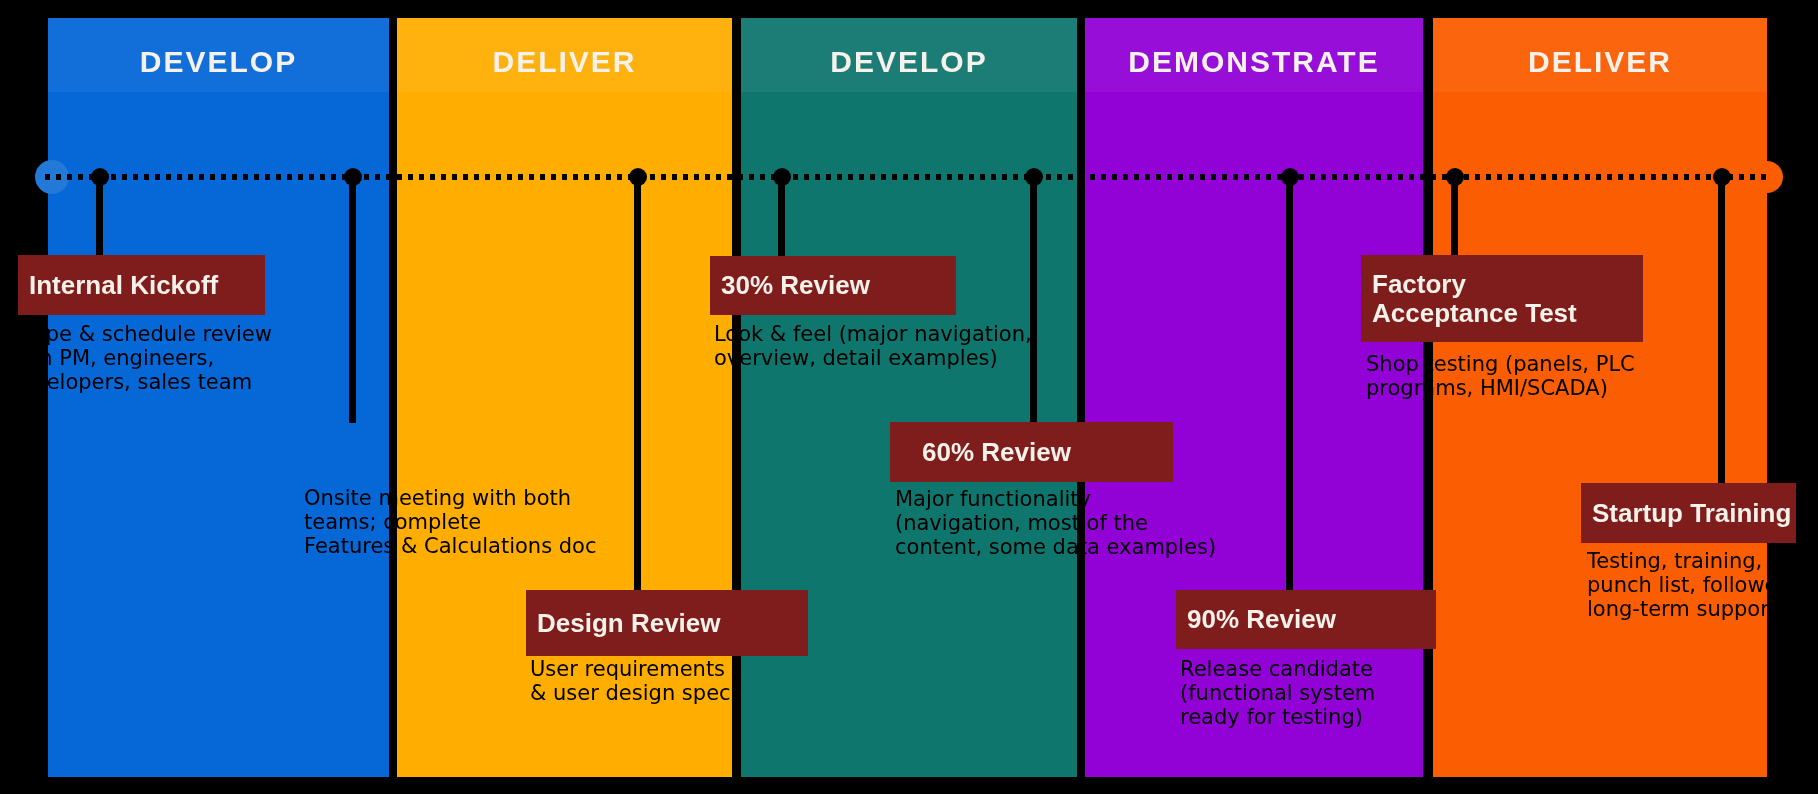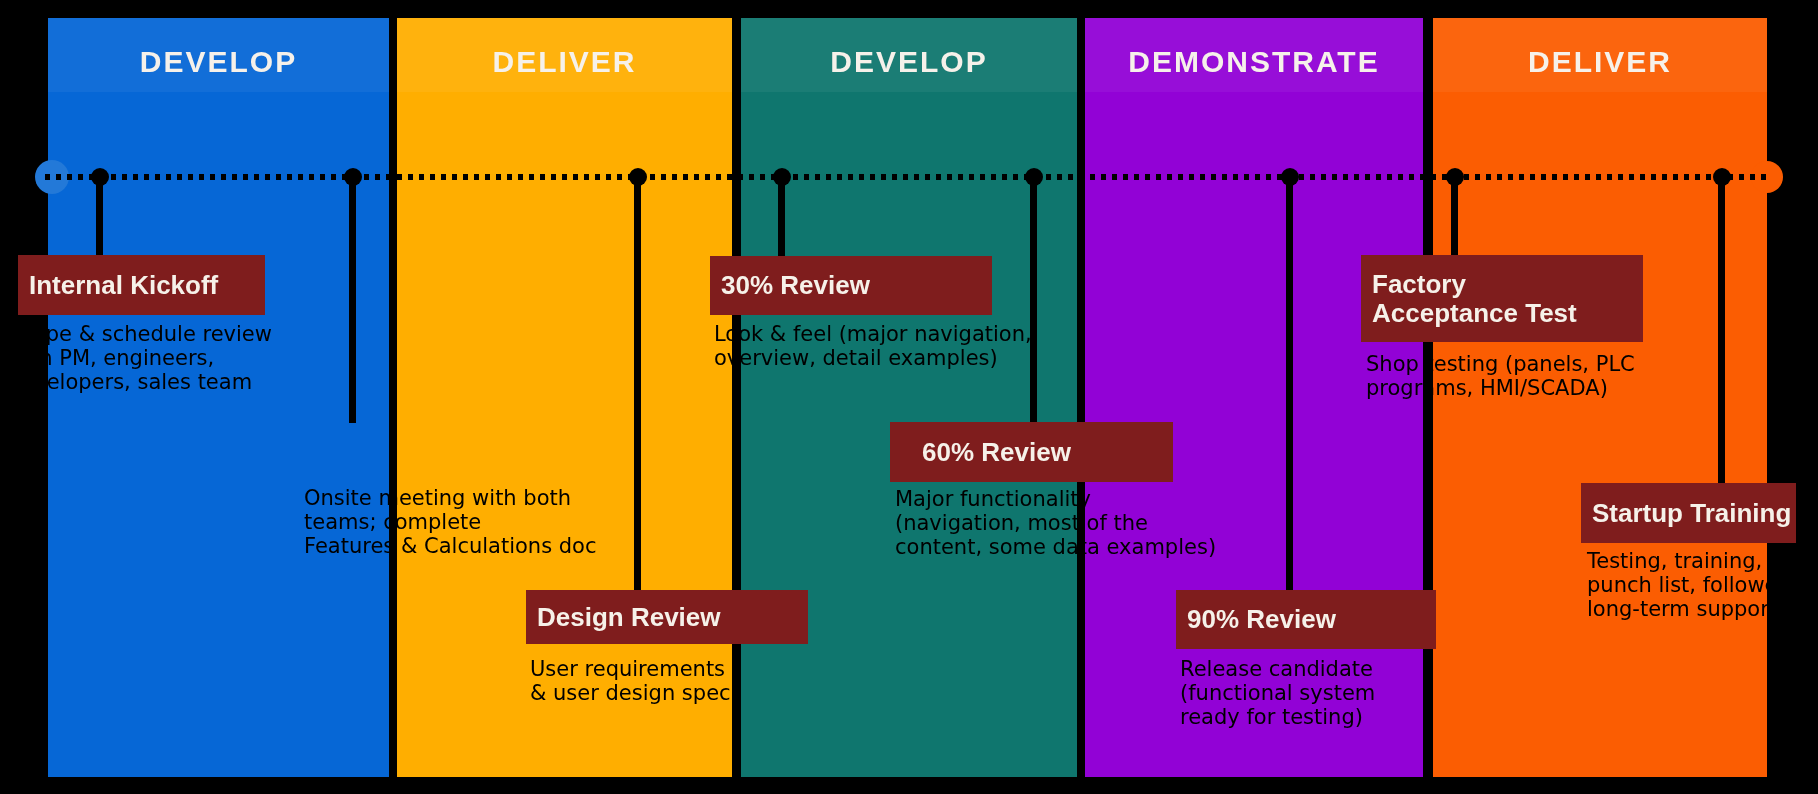--- a/index.html
+++ b/index.html
@@ -65,29 +65,29 @@
 developers, sales team</div>
 
   <div class="connector" style="left:349px;top:177px;height:246px;"></div>
   <div class="mdot" style="left:344px;top:168px;"></div>
   <div class="mdesc" style="left:304px;top:486px;">Onsite meeting with both
 teams; complete
 Features &amp; Calculations doc</div>
 
   <div class="connector" style="left:634px;top:177px;height:413px;"></div>
   <div class="mdot" style="left:629px;top:168px;"></div>
-  <div class="mbox" style="left:526px;top:590px;width:282px;height:54px;">
+  <div class="mbox" style="left:526px;top:590px;width:282px;height:66px;">
     <span>Design Review</span>
   </div>
   <div class="mdesc" style="left:530px;top:657px;">User requirements
 &amp; user design spec</div>
 
   <div class="connector" style="left:778px;top:177px;height:79px;"></div>
   <div class="mdot" style="left:773px;top:168px;"></div>
-  <div class="mbox" style="left:710px;top:256px;width:282px;height:59px;">
+  <div class="mbox" style="left:710px;top:256px;width:246px;height:59px;">
     <span>30% Review</span>
   </div>
   <div class="mdesc" style="left:714px;top:322px;">Look &amp; feel (major navigation,
 overview, detail examples)</div>
 
   <div class="connector" style="left:1030px;top:177px;height:245px;"></div>
   <div class="mdot" style="left:1025px;top:168px;"></div>
   <div class="mbox" style="left:890px;top:422px;width:283px;height:60px;padding-left:32px;">
     <span>60% Review</span>
   </div>

